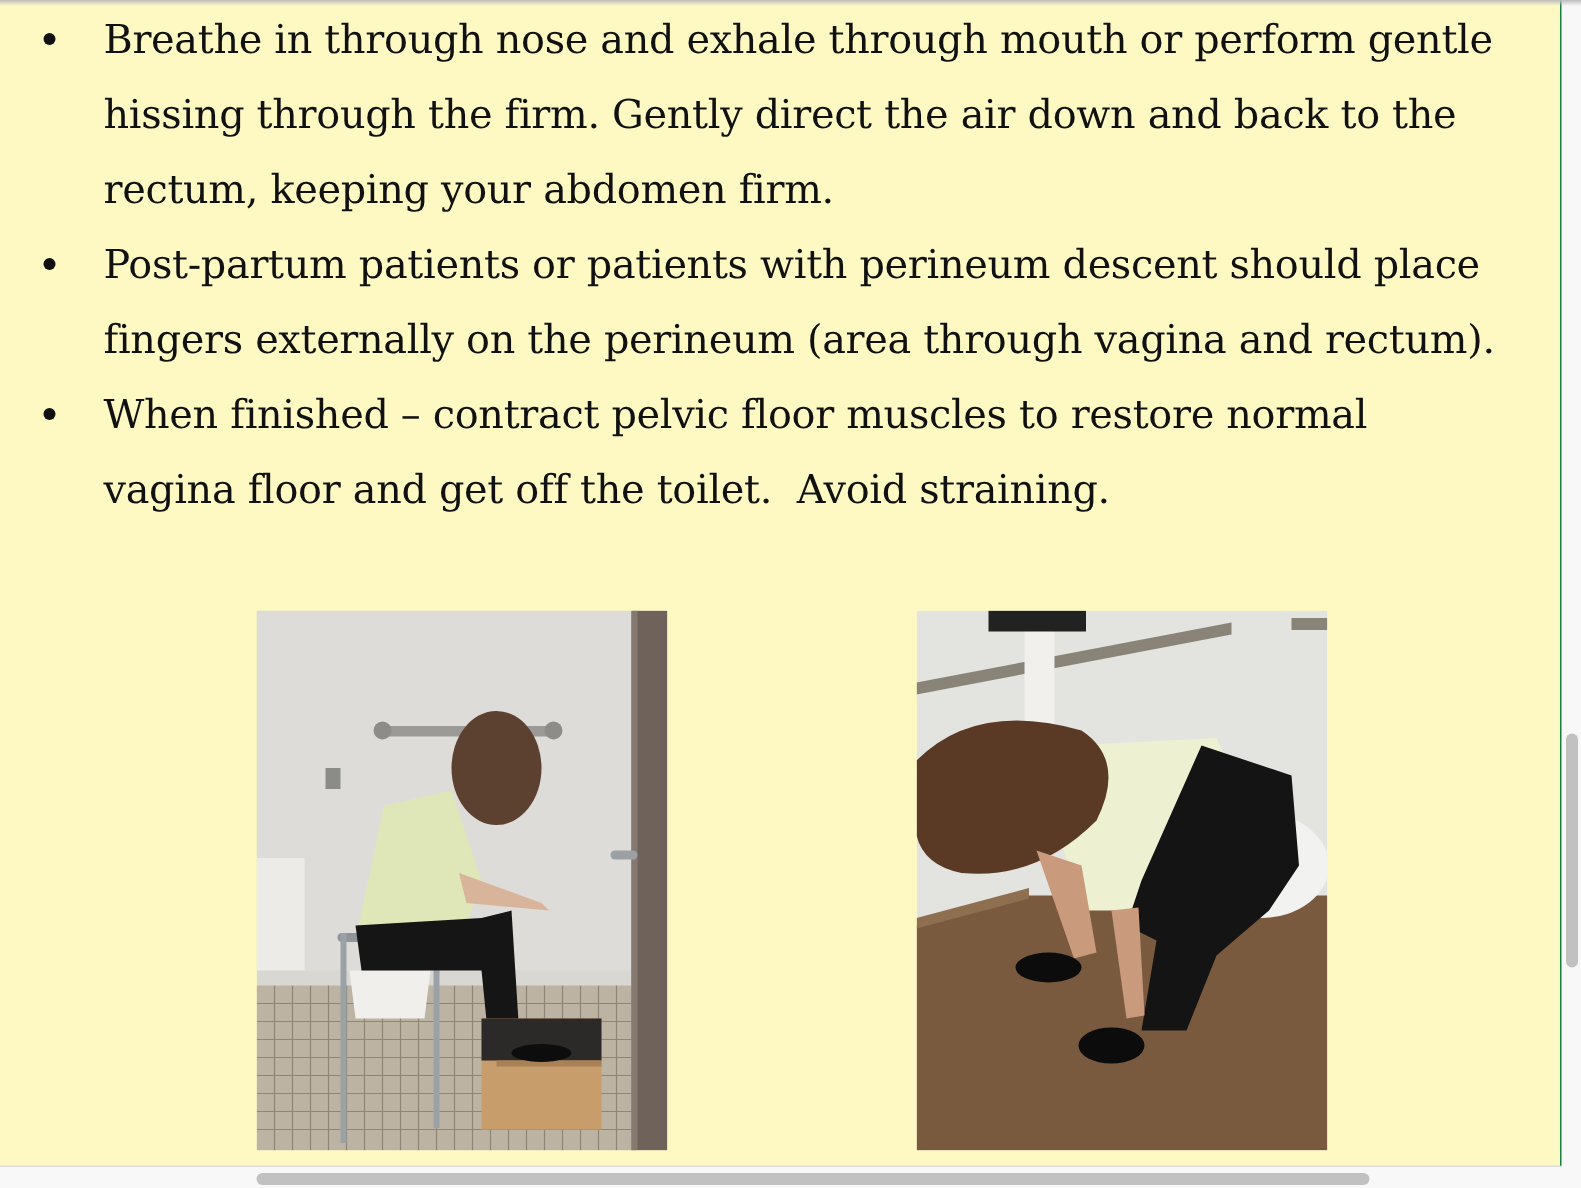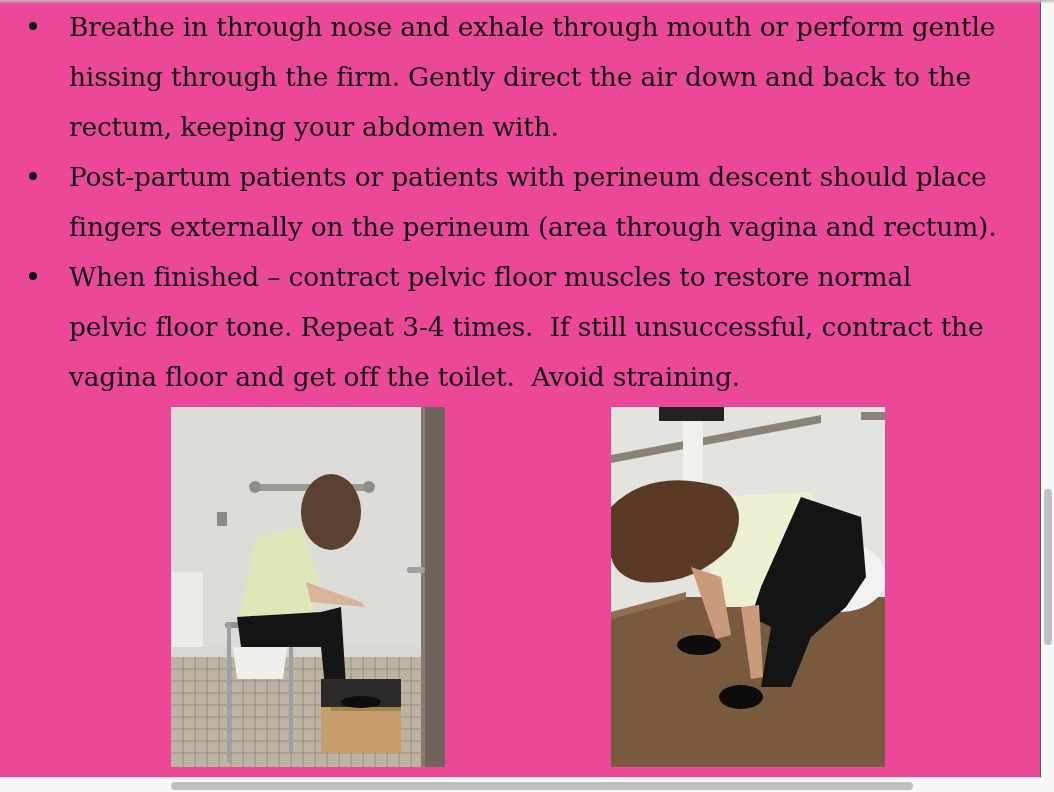--- a/index.html
+++ b/index.html
@@ -8,21 +8,21 @@
     background: #f8f8f8;
     font-family: "DejaVu Serif", "Liberation Serif", serif;
   }
   .top-shadow {
     position: absolute; left: 0; top: 0; width: 1054px; height: 4px;
     background: linear-gradient(#bdbdbd, rgba(255,255,255,0));
     z-index: 3;
   }
   .page {
     position: absolute; left: 0; top: 0; width: 1040px; height: 777px;
-    background: #ec4899; border-right: 3px solid #15803d; border-bottom: 1px solid #dcdcdc;
+    background: #fef9c3; border-right: 3px solid #15803d; border-bottom: 1px solid #dcdcdc;
     overflow: hidden;
   }
   .bullets { position: absolute; left: 0; top: 2px; margin: 0; padding: 0; list-style: none; }
   .bullet-item { position: relative; padding-left: 69px; width: 960px; }
   .bullet-dot {
     position: absolute; left: 29px; top: 20px; width: 8px; height: 8px; border-radius: 50%;
     background: #111;
   }
   .line {
     display: block; height: 50px; line-height: 50px; font-size: 26.5px; color: #111;
@@ -49,31 +49,30 @@
 </style>
 </head>
 <body>
 
 <div class="page">
   <ul class="bullets">
     <li class="bullet-item">
       <span class="bullet-dot"></span>
       <span class="line">Breathe in through nose and exhale through mouth or perform gentle</span>
       <span class="line">hissing through the firm. Gently direct the air down and back to the</span>
-      <span class="line">rectum, keeping your abdomen with.</span>
+      <span class="line">rectum, keeping your abdomen firm.</span>
     </li>
     <li class="bullet-item">
       <span class="bullet-dot"></span>
       <span class="line">Post-partum patients or patients with perineum descent should place</span>
       <span class="line">fingers externally on the perineum (area through vagina and rectum).</span>
     </li>
     <li class="bullet-item">
       <span class="bullet-dot"></span>
       <span class="line">When finished – contract pelvic floor muscles to restore normal</span>
-      <span class="line">pelvic floor tone. Repeat 3-4 times.  If still unsuccessful, contract the</span>
       <span class="line">vagina floor and get off the toilet.  Avoid straining.</span>
     </li>
   </ul>
 
   <div class="photo" style="left:171px;" title="Woman seated on commode with feet on wooden step stool, leaning forward">
     <svg viewBox="0 0 274 360" preserveAspectRatio="none">
       <rect x="0" y="0" width="274" height="360" fill="#d9d7d2"></rect>
       <rect x="0" y="0" width="250" height="240" fill="#dedcd8"></rect>
 
       <rect x="0" y="250" width="250" height="110" fill="#bdb3a3"></rect>

